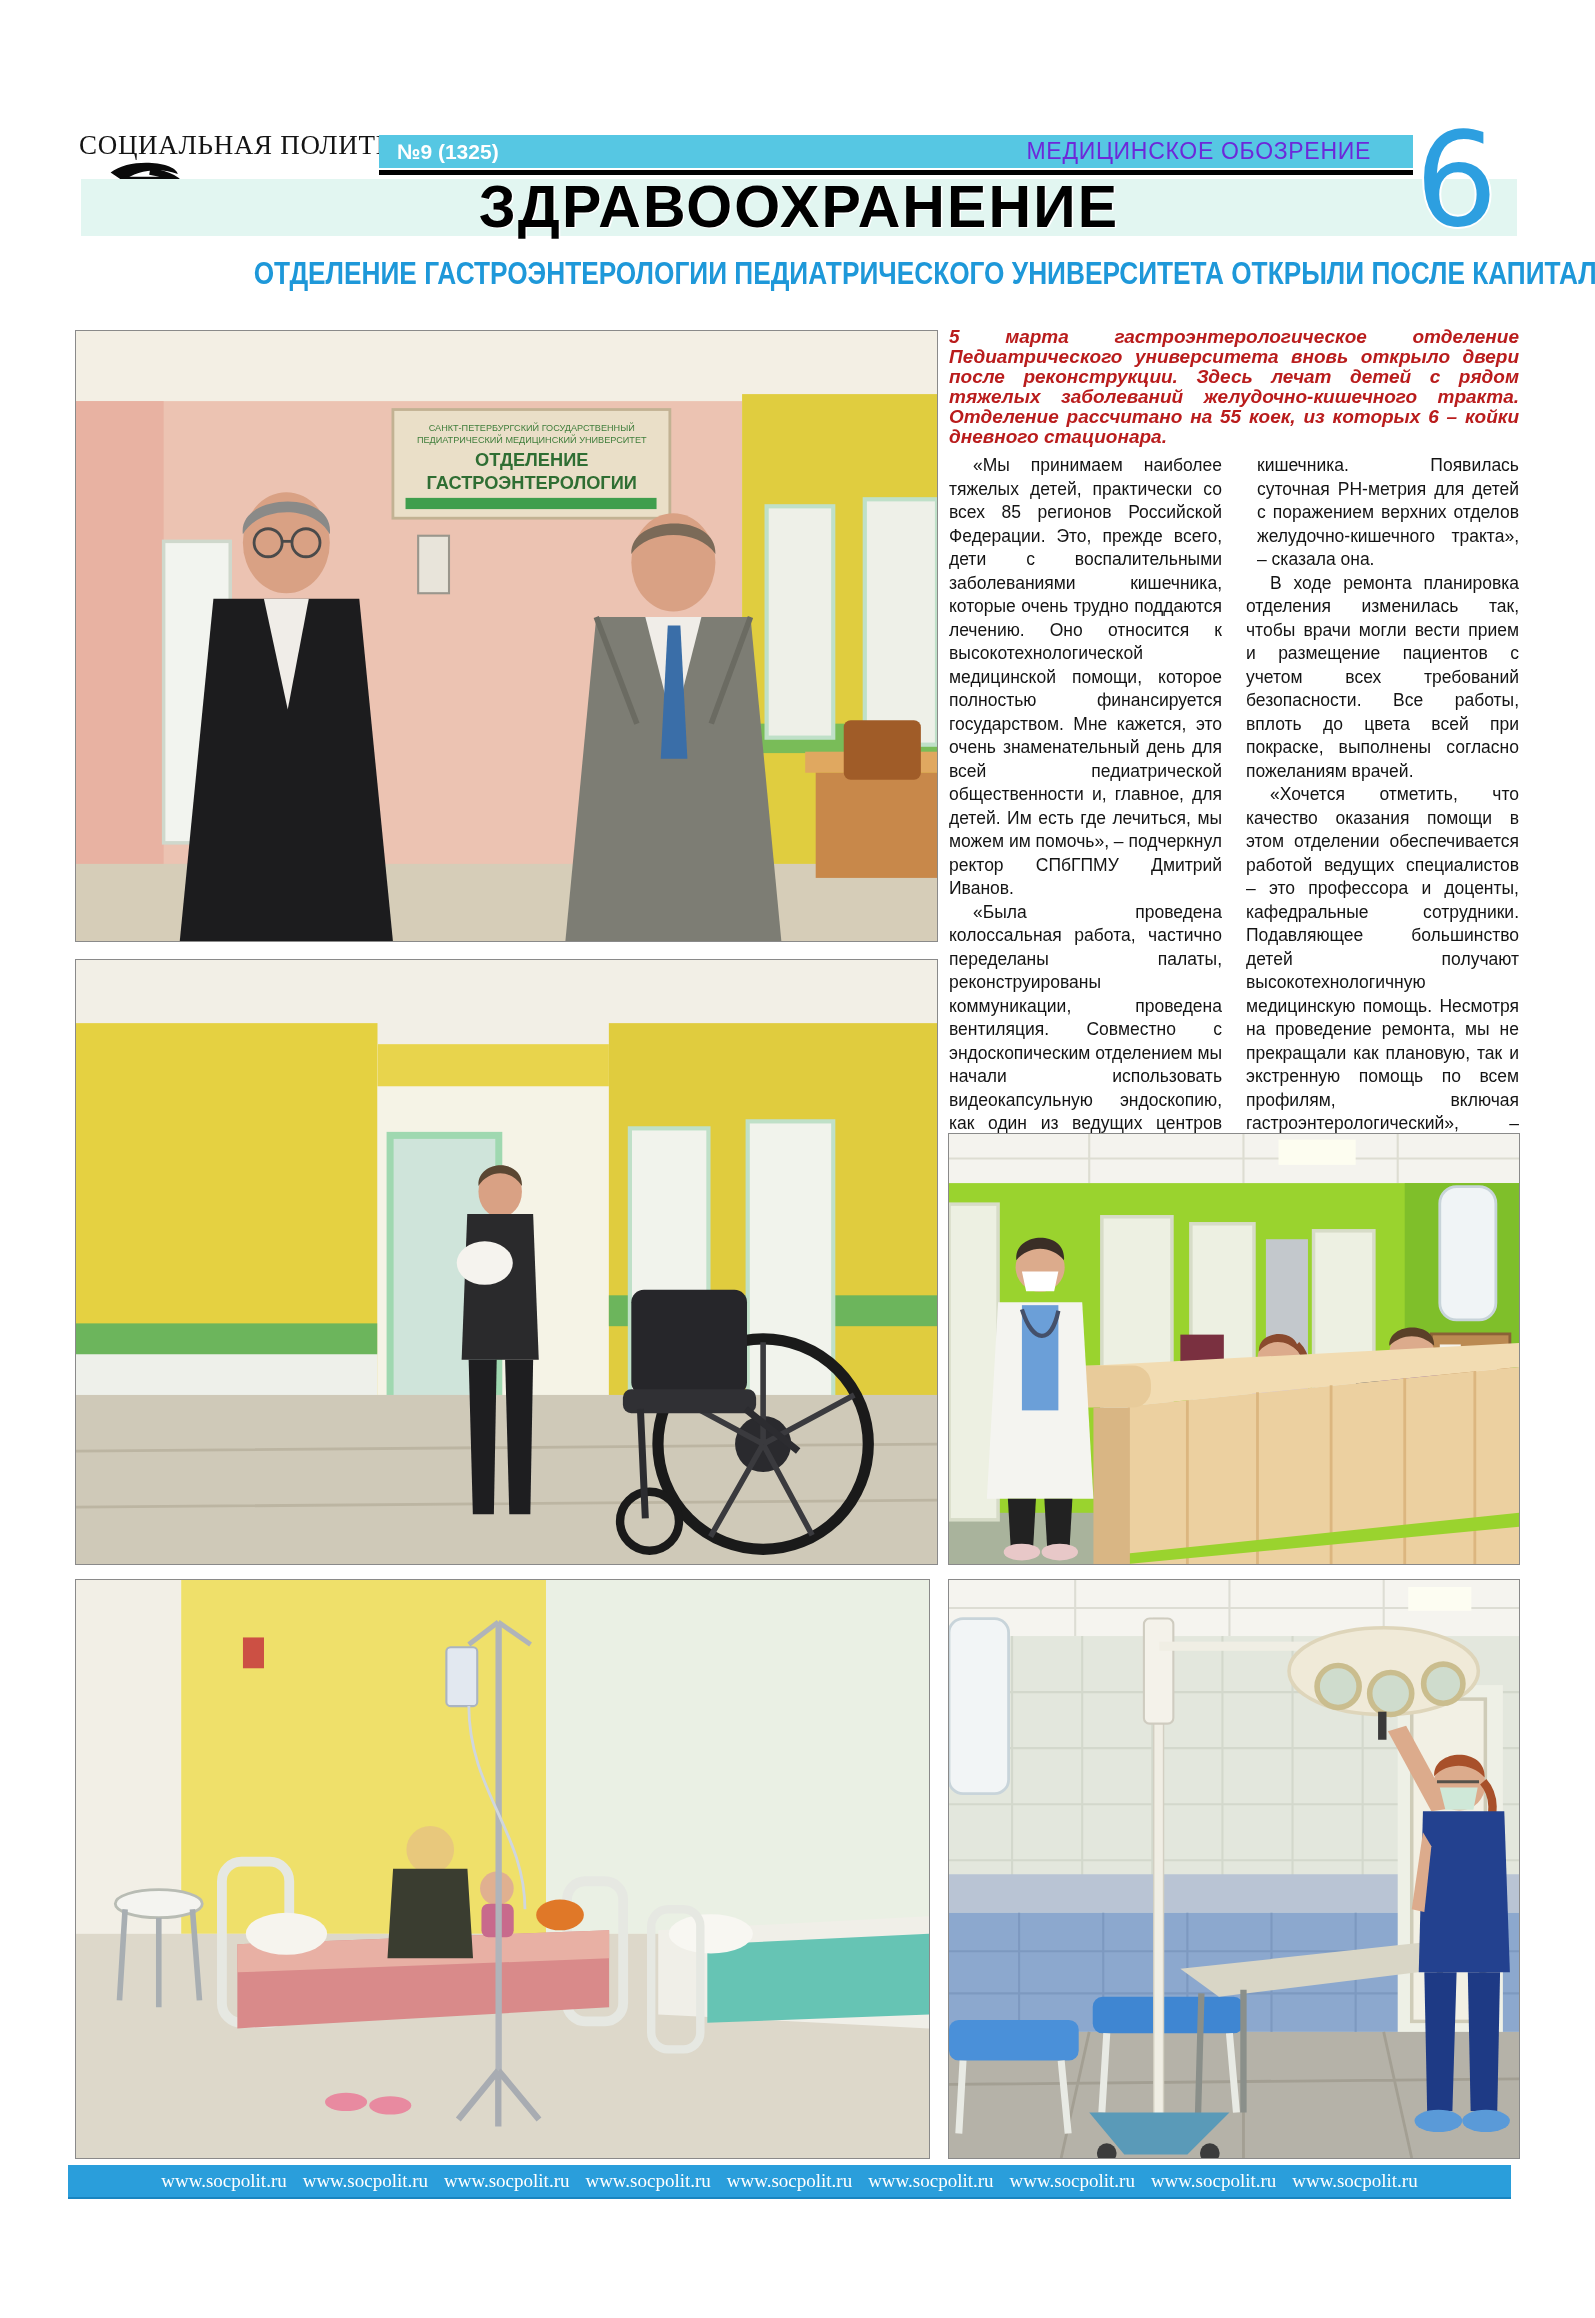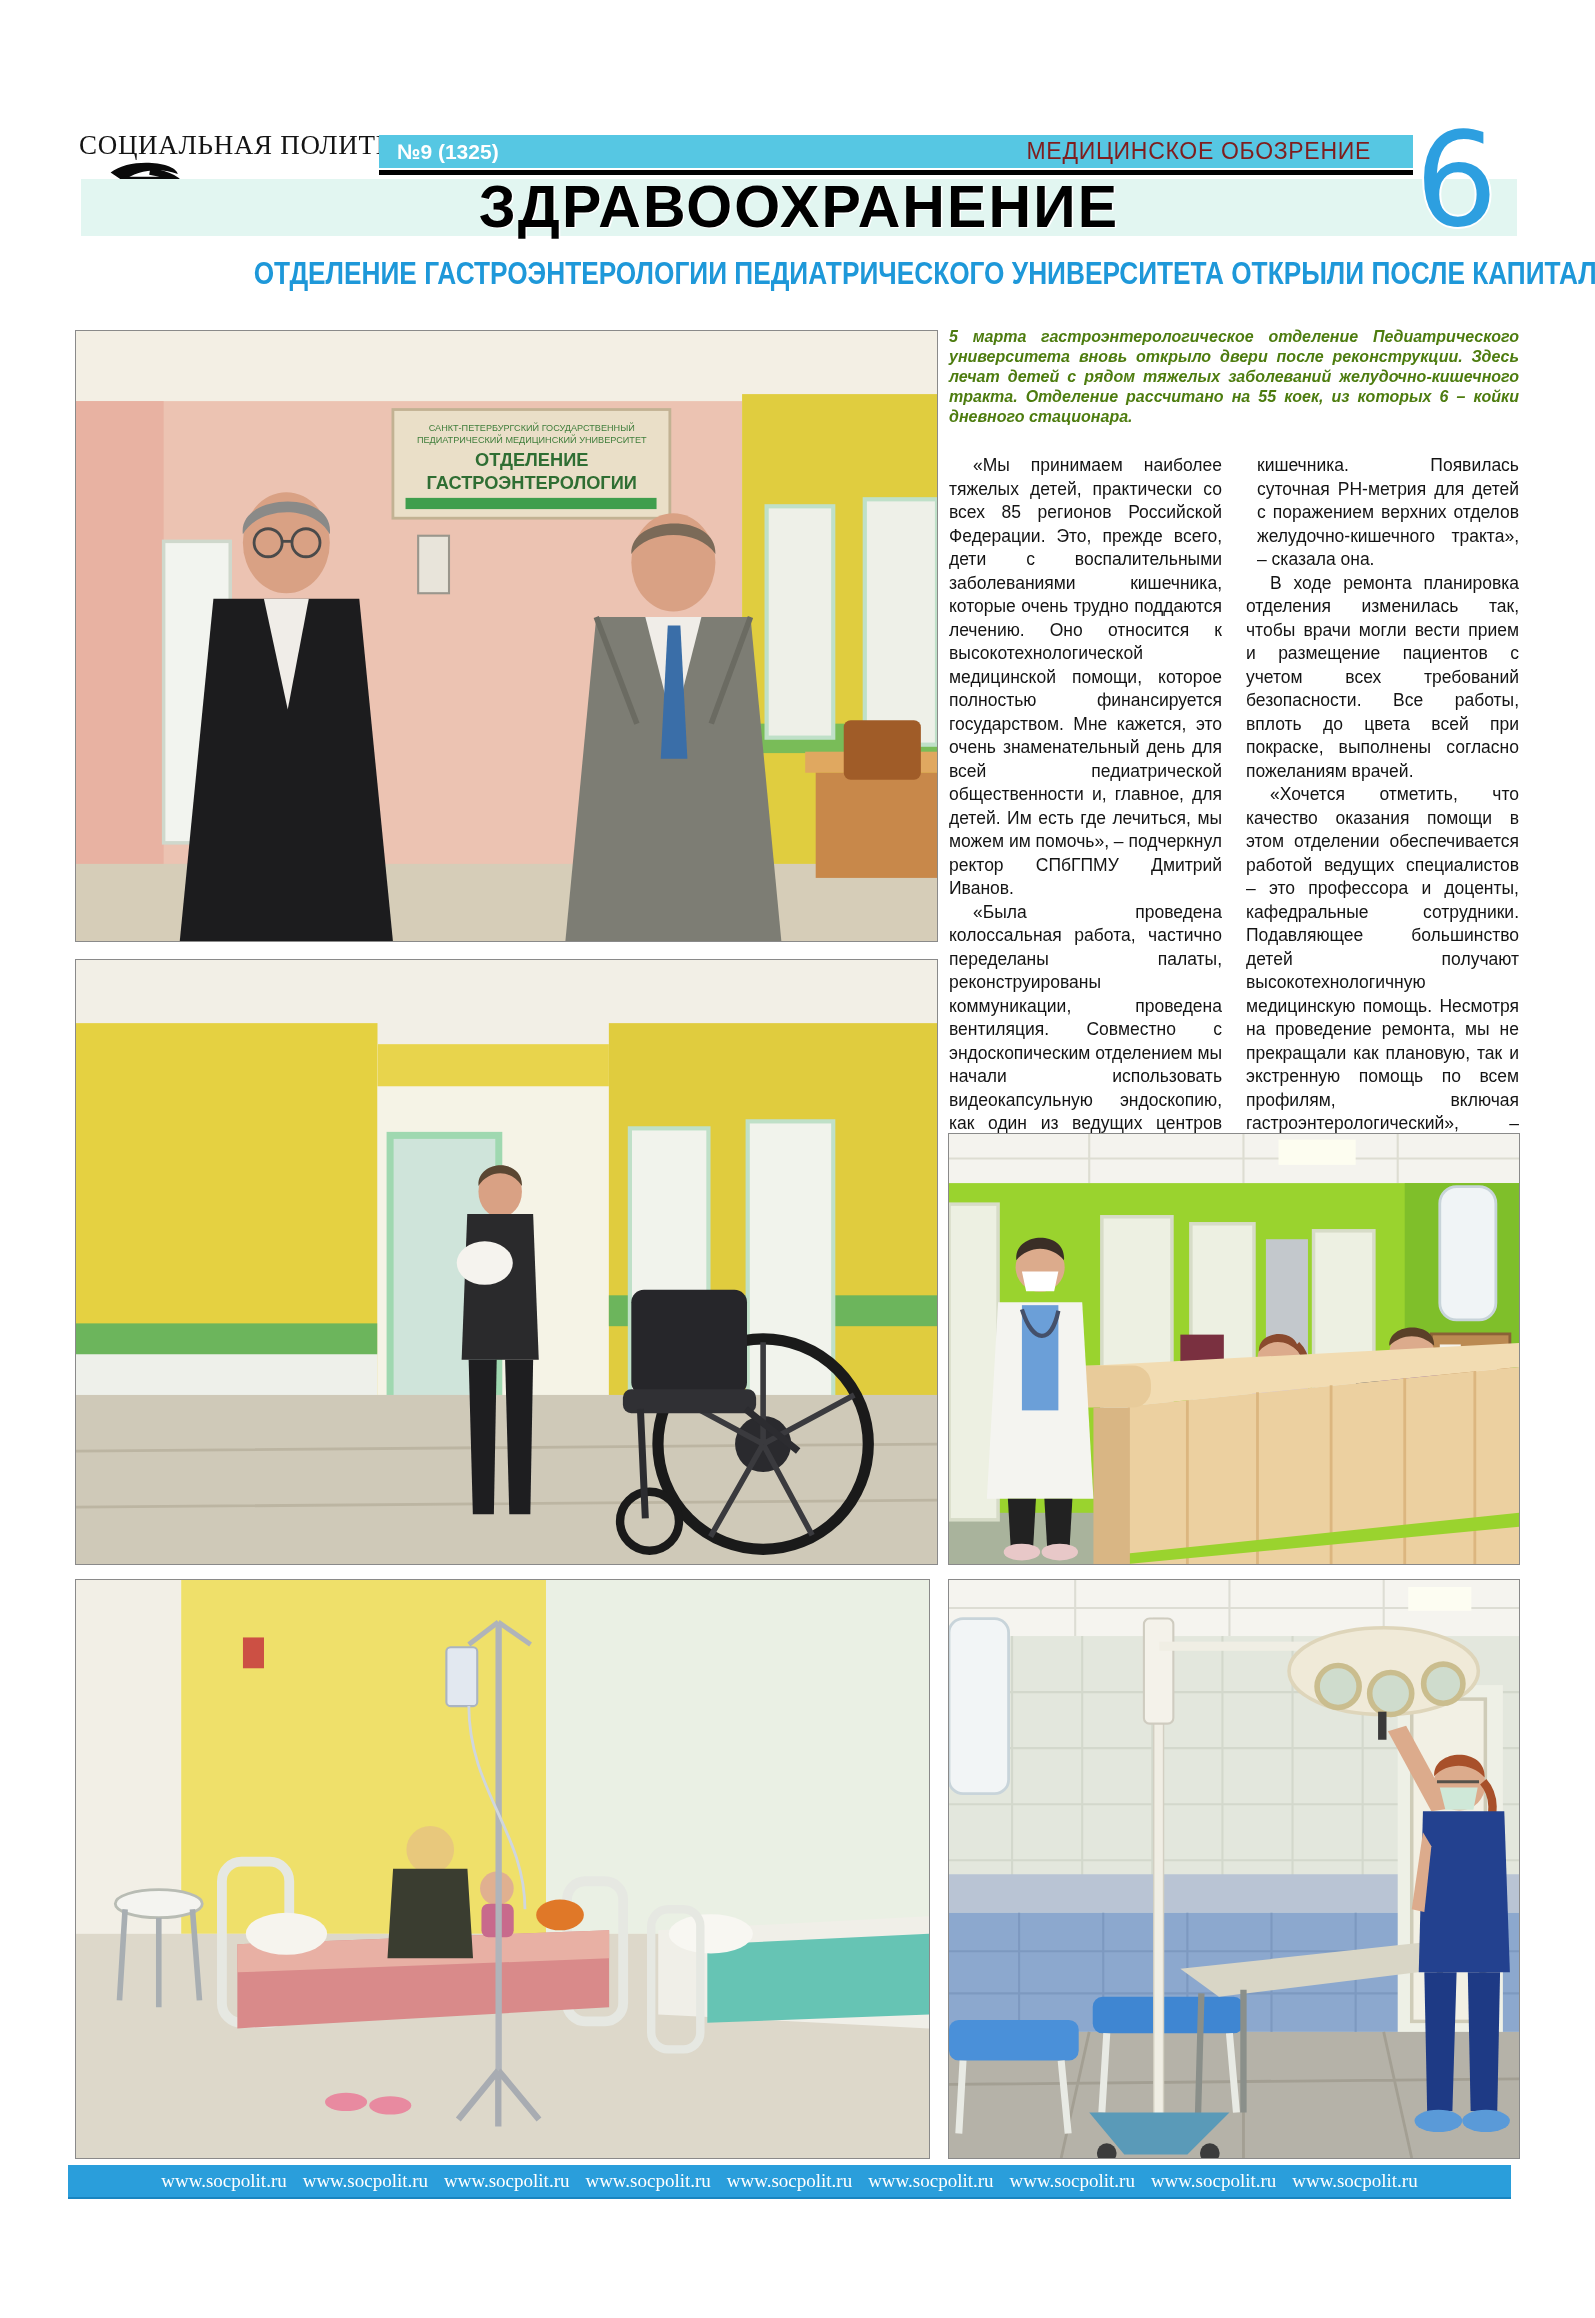--- a/index.html
+++ b/index.html
@@ -5,35 +5,35 @@
   html,body{margin:0;padding:0;background:#9a9a9a;}
   .page{position:relative;width:1596px;height:2319px;background:#ffffff;overflow:hidden;
         font-family:"Liberation Sans",sans-serif;}
   
   .np-title{position:absolute;left:79px;top:130px;font-family:"Liberation Serif",serif;
             font-size:27px;letter-spacing:0.7px;color:#141414;white-space:nowrap;}
   .logo{position:absolute;left:105px;top:160px;width:91px;height:73px;}
   .issue-bar{position:absolute;left:379px;top:135px;width:1034px;height:33px;background:#56c7e3;
              display:flex;align-items:center;justify-content:space-between;padding:0 42px 0 18px;box-sizing:border-box;gap:12px;}
   .issue-no{color:#ffffff;font-weight:bold;font-size:21px;}
-  .section-right{color:#7f1d1d;font-size:23px;letter-spacing:0.7px;}
+  .section-right{color:#6d28d9;font-size:23px;letter-spacing:0.7px;}
   .bar-rule{position:absolute;left:379px;top:170px;width:1034px;height:4.9px;background:#000;}
   .head-band{position:absolute;left:81px;top:179px;width:1436px;height:57px;background:#e2f6f1;}
   .section-headline{position:absolute;left:81px;top:177px;width:1436px;text-align:center;
                     font-size:59px;font-weight:bold;letter-spacing:2.1px;color:#000;line-height:60px;
                     text-shadow:1.4px 1.4px 0 #ffffff;}
   .page-six{position:absolute;left:1415px;top:121px;width:105px;font-family:"DejaVu Sans",sans-serif;
             font-size:130px;line-height:119px;color:#2d9fe0;
             text-shadow:2.1px 0 0 #fff,-2.1px 0 0 #fff,0 2.1px 0 #fff,0 -2.1px 0 #fff;}
   .sub-headline{position:absolute;left:81px;top:255px;width:1436px;text-align:center;overflow:visible;}
   .sub-headline span{display:inline-block;white-space:nowrap;transform:scaleX(0.82);transform-origin:center;
             font-size:32px;font-weight:bold;color:#1e98d9;letter-spacing:0px;}
   
-  .lead{position:absolute;left:949px;top:327px;width:570px;font-size:16px;font-weight:bold;font-style:italic;
-        line-height:20px;text-align:justify;color:#4d7c0f;}
+  .lead{position:absolute;left:949px;top:327px;width:570px;font-size:19px;font-weight:bold;font-style:italic;
+        line-height:20px;text-align:justify;color:#b91c1c;}
   .cols{position:absolute;left:949px;top:454px;width:570px;height:672px;display:flex;gap:24px;}
   .col{width:278px;font-size:17.5px;line-height:23.5px;text-align:justify;color:#141414;}
   .bp{margin:0;text-indent:24px;}
   .bp.cont{text-indent:0;margin-left:11px;}
   
   .photo{position:absolute;outline:0.7px solid #8a8a8a;}
   .photo svg{display:block;width:100%;height:100%;}
   
   .footer-bar{position:absolute;left:68px;top:2165px;width:1443px;height:32px;background:#2a9edb;
               border-bottom:2.1px solid #1985c0;display:flex;align-items:center;justify-content:center;}

